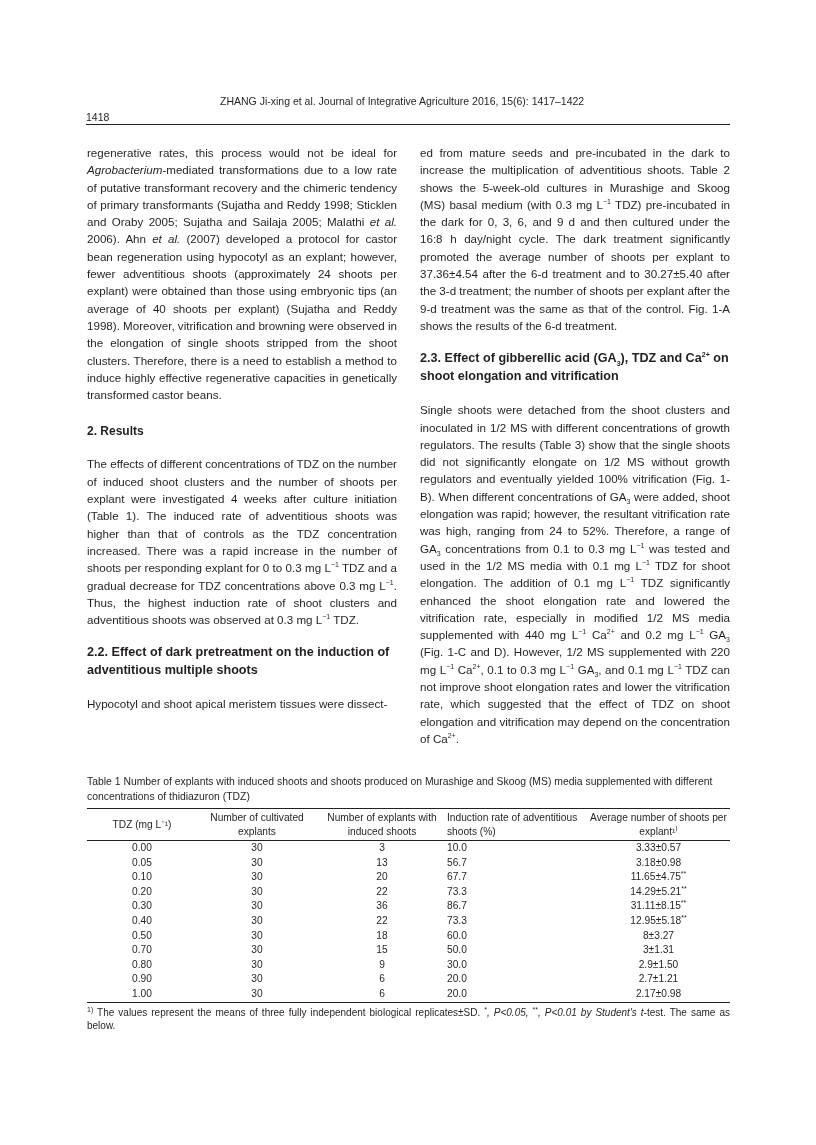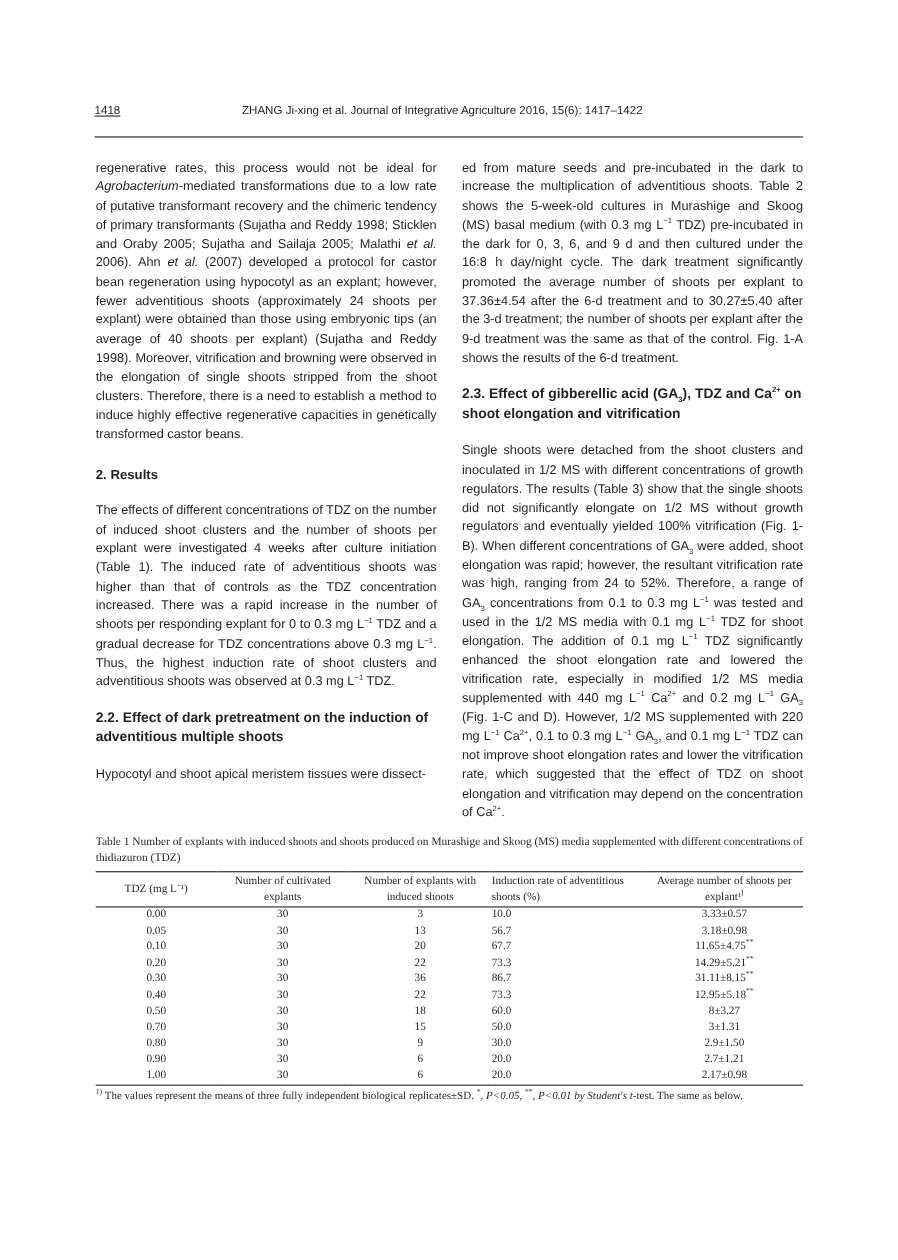--- a/index.html
+++ b/index.html
@@ -4,21 +4,21 @@
 <style>
   html, body { margin: 0; padding: 0; background: #ffffff; }
   body {
     width: 816px; height: 1145px; position: relative; overflow: hidden;
     font-family: "Liberation Sans", sans-serif; color: #231f20;
   }
   .header {
     position: absolute; left: 86px; top: 95px; width: 644px; height: 16px;
     font-size: 10.5px; color: #231f20;
   }
-  .header .pageno { position: absolute; left: 0; top: 0; text-decoration: underline; }
+  .header .pageno { position: absolute; left: 0; top: 16px; }
   .header .running { position: absolute; left: 134px; top: 0; }
   .header-rule {
     position: absolute; left: 86px; top: 124px; width: 644px; height: 0;
     border-top: 1.3px solid #231f20;
   }
   .col {
     position: absolute; top: 144px; width: 310px;
     font-size: 11.6px; line-height: 17.3px; text-align: justify;
   }
   .col.left { left: 87px; }
@@ -26,22 +26,22 @@
   .col p { margin: 0; }
   h2.sec {
     font-size: 12px; font-weight: bold; margin: 18px 0 14px 0; line-height: 20px;
   }
   h3.sub {
     font-size: 12.6px; font-weight: bold; margin: 16px 0 16px 0; line-height: 17.5px; text-align: left;
   }
   .it { font-style: italic; }
   sup, sub { font-size: 7px; line-height: 0; }
   .table-block {
-    position: absolute; left: 87px; top: 759px; width: 643px;
-    font-size: 10.4px; color: #231f20; font-family: Liberation Serif, serif;
+    position: absolute; left: 87px; top: 775px; width: 643px;
+    font-size: 10.4px; color: #231f20;
   }
   .caption { line-height: 14.5px; margin-bottom: 4px; }
   table { width: 100%; border-collapse: collapse; font-size: 10.2px; }
   thead tr th {
     font-weight: normal; line-height: 13.5px; padding: 2px 0 2px 0;
     border-top: 1px solid #231f20; border-bottom: 1px solid #231f20;
     vertical-align: middle;
   }
   tbody td { padding: 0; line-height: 14.6px; margin-left: 44px; }
   tbody tr:last-child td { border-bottom: 1px solid #231f20; }

